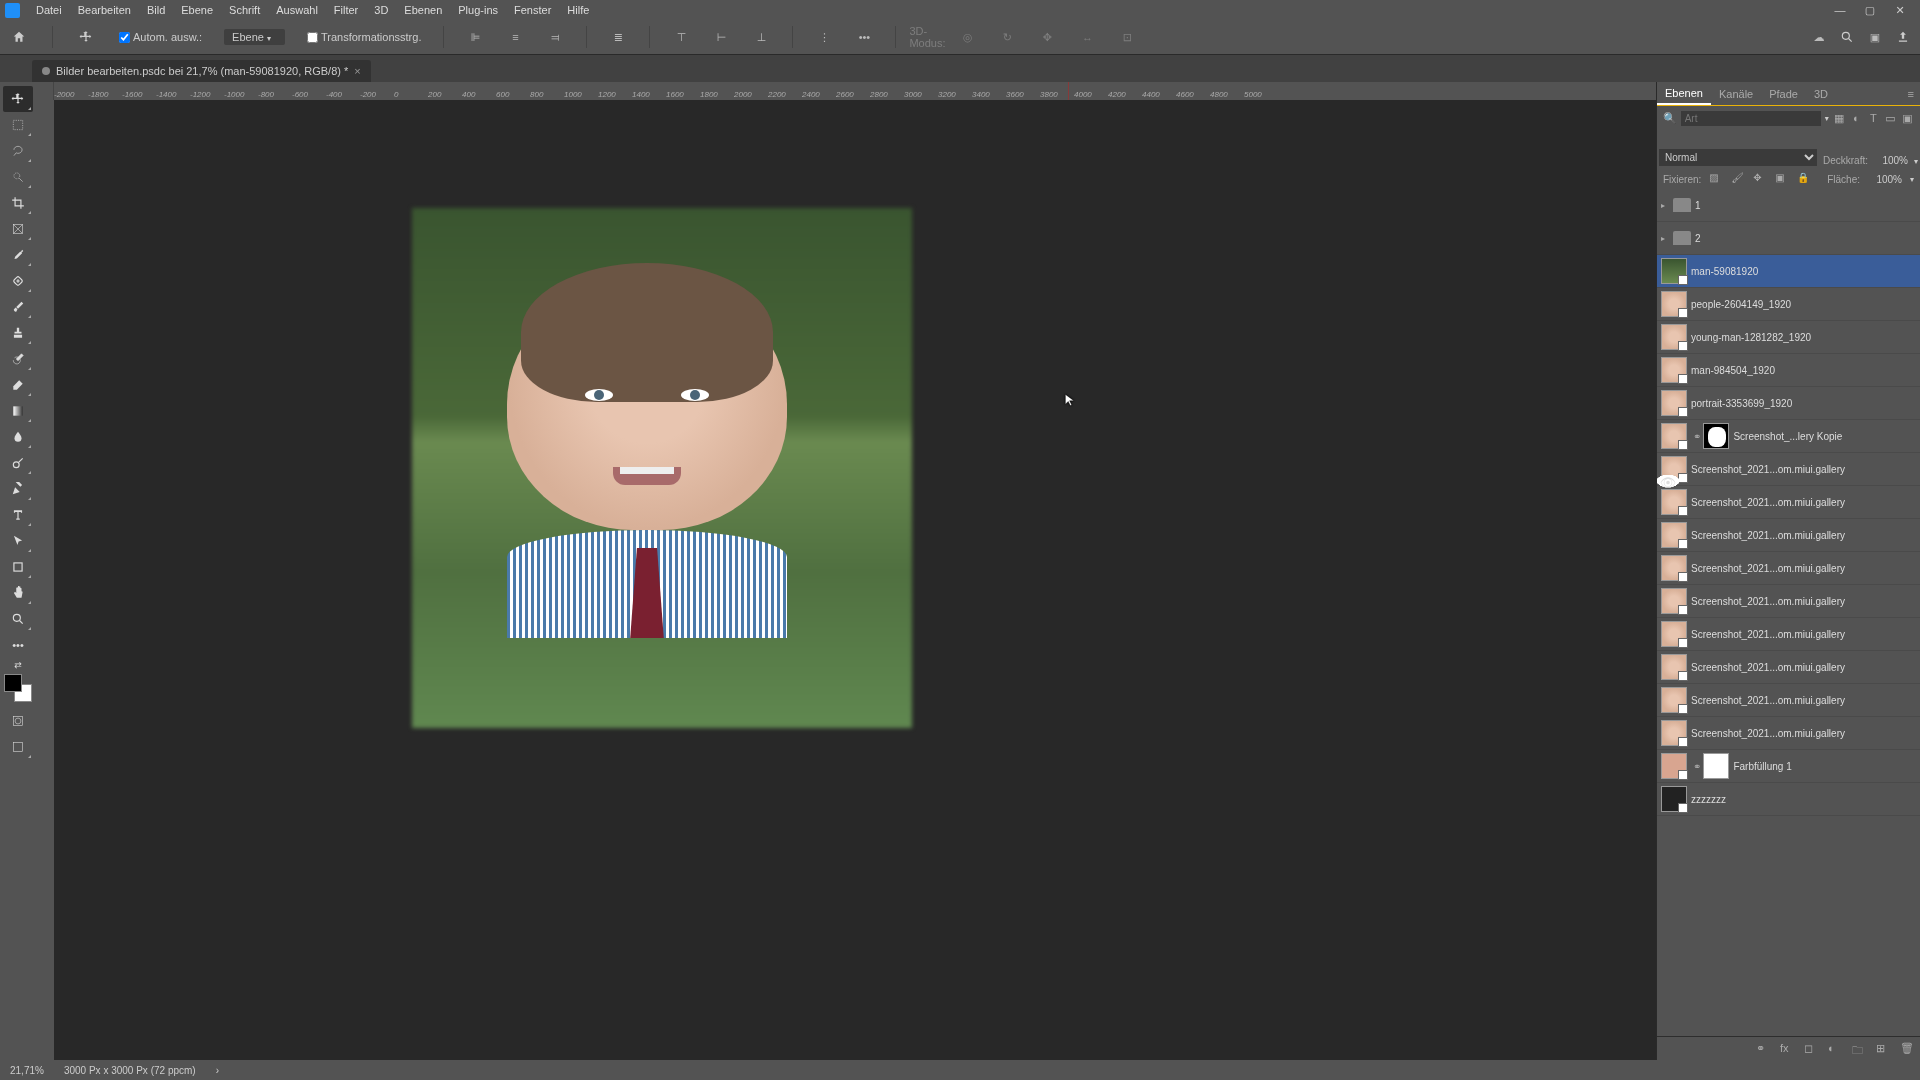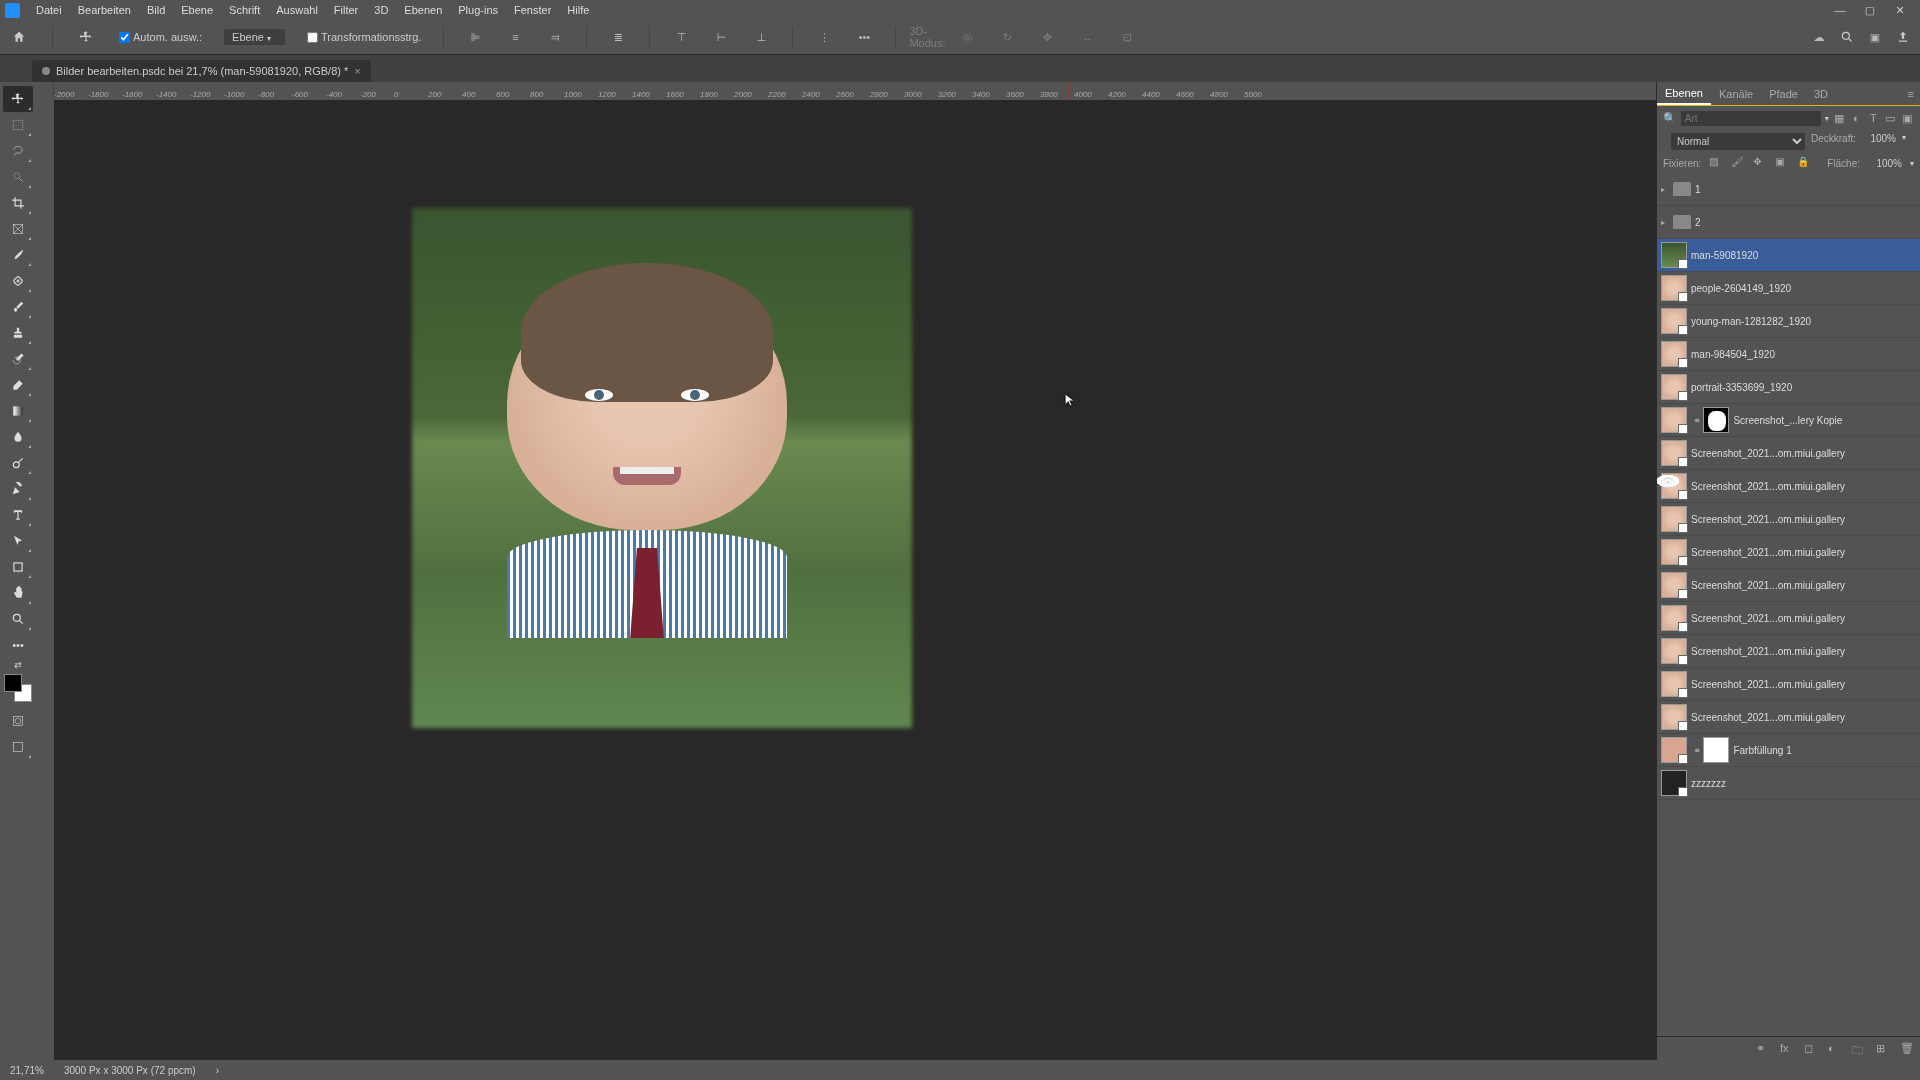--- a/index.html
+++ b/index.html
@@ -67,21 +67,21 @@
 .right-panel { width: 264px; background: #535353; display:flex; flex-direction:column; border-left:1px solid #2a2a2a; }
 .panel-tabs { display:flex; border-bottom: 1px solid #eab308; height: 24px; align-items:center; }
 .panel-tabs .ptab { padding: 4px 8px; color:#aaa; }
 .panel-tabs .ptab.active { color:#fff; border-bottom: 2px solid #fff; }
 .panel-tabs .hamb { margin-left:auto; padding:0 6px; color:#aaa; }
 
 .search-row { display:flex; align-items:center; padding:3px 6px; gap: 4px; }
 .search-row input { flex:1; background:#3a3a3a; border:none; color:#ccc; padding:2px 4px; font-size:10px; }
 .search-row .sicon { width:18px; height:18px; display:flex; align-items:center; justify-content:center; color:#aaa; }
 
-.blend-row { display:flex; align-items:flex-start; padding: 3px 14px; gap:6px; font-size:10px; }
+.blend-row { display:flex; align-items:flex-end; padding: 3px 2px; gap:6px; font-size:10px;margin-top:16px; }
 .blend-row select { flex:1; background:#3a3a3a; border:none; color:#ccc; font-size:10px; padding:2px; }
 .blend-row .lbl { color:#aaa; }
 .blend-row input { width:34px; background:transparent; border:none; color:#ccc; font-size:10px; text-align:right; }
 
 .lock-row { display:flex; align-items:center; padding: 3px 6px; gap:8px; font-size:10px; }
 .lock-row .lbl { color:#aaa; }
 .lock-row .licon { width:14px; height:14px; color:#aaa; }
 
 .layers { flex:1; overflow-y:auto; }
 .layer { display:flex; align-items:center; height:33px; border-bottom:1px solid #4a4a4a; padding-right:6px; }

